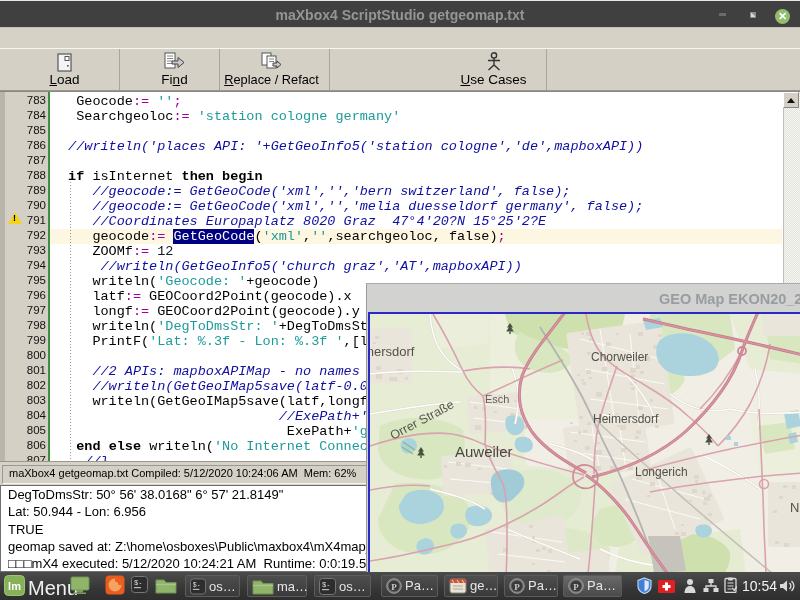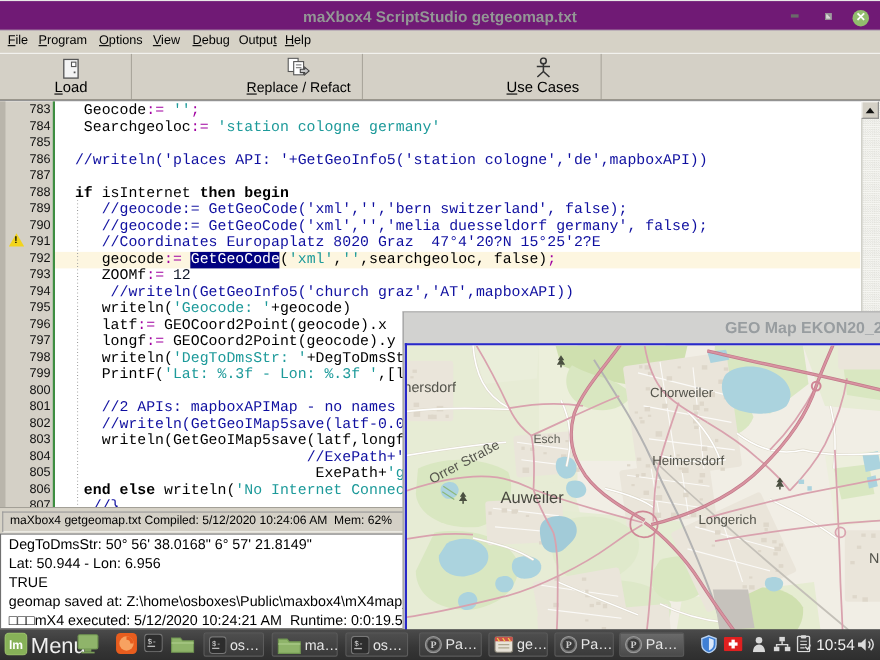--- a/index.html
+++ b/index.html
@@ -1,18 +1,18 @@
 <!DOCTYPE html>
 <html><head><meta charset="utf-8">
 <style>
 *{margin:0;padding:0;box-sizing:border-box}
 html,body{width:800px;height:600px;overflow:hidden}
 #screen{position:relative;width:800px;height:600px;font-family:"Liberation Sans",sans-serif;background:#d6d2c6;overflow:hidden}
 
-#titlebar{position:absolute;left:0;top:0;width:800px;height:28px;background:#701a75;border-top:1px solid #e8e8e6;border-bottom:1px solid #c2c2c0}
+#titlebar{position:absolute;left:0;top:0;width:800px;height:28px;background:#404040;border-top:1px solid #e8e8e6;border-bottom:1px solid #c2c2c0}
 #titlebar .t{position:absolute;left:0;right:0;top:6px;text-align:center;font-size:14px;font-weight:bold;color:#939695}
 #tb-min{position:absolute;right:74px;top:12px;width:7px;height:2.5px;background:#6a6a6a}
 #tb-max{position:absolute;right:44px;top:11px;width:6px;height:6px;border:1px solid #8a8a8a;background:#d9d9d7;overflow:hidden}
 #tb-max:before{content:"";position:absolute;left:2px;top:-2px;width:6px;height:5px;background:#8a8a8a;transform:rotate(45deg)}
 #tb-close{position:absolute;right:10px;top:8px;width:15px;height:15px;border-radius:50%;background:#92bd6d;color:#fff;font-size:11px;font-weight:bold;text-align:center;line-height:15px}
 
 #menubar{position:absolute;left:0;top:28px;width:800px;height:20px;background:#d6d2c6;font-size:11.5px;color:#000}
 #menubar span{position:absolute;top:3px}
 u{text-decoration:underline}
 
@@ -20,21 +20,21 @@
 .tbtn{position:absolute;top:0;height:41px;border-right:1px solid #aaa69c;text-align:center;font-size:13.5px;color:#000;white-space:nowrap}
 .tbtn .ic{display:block;height:20px;margin-top:3px}
 .tbtn .lbl{display:block;margin-top:0px}
 
 #editor{position:absolute;left:0;top:91px;width:800px;height:371px;background:#fff;border-top:1px solid #888;border-bottom:1px solid #9a968c;overflow:hidden}
 #gutter{position:absolute;left:0;top:0;width:50px;height:371px;background:#d4d0c6;border-left:5px solid #b9b5ab;border-right:2px solid #3e8e41}
 #gutter .ln{position:absolute;right:2px;font-size:11.5px;color:#111;width:40px;text-align:right}
 #curline{position:absolute;left:50px;top:137px;width:732px;height:15px;background:#fdf6e0}
 #code{position:absolute;left:0px;top:2px;width:782px;font-family:"Liberation Mono",monospace;font-size:13.5px;line-height:15px;white-space:pre;color:#000}
 #code div{height:15px;padding-left:60px}
-.c{color:#0f0fa0;}
+.c{color:#0f0fa0;font-style:italic}
 .s{color:#1d9a9a}
 .o{color:#a000a0}
 .n{color:#0f172a}
 .k{font-weight:bold}
 .sel{background:#000080;color:#fff}
 #warn{position:absolute;left:3px;top:120px;width:0;height:0;border-left:7px solid transparent;border-right:7px solid transparent;border-bottom:12px solid #f2d41c}
 #warn:after{content:"!";position:absolute;left:-2px;top:1px;font-size:9px;font-weight:bold;color:#000}
 #guide{position:absolute;left:70px;top:90px;width:1px;height:348px;background-image:linear-gradient(#999 1px,transparent 1px);background-size:1px 3px}
 #vscroll{position:absolute;right:0;top:0;width:17px;height:371px;background:#efefe9;background-image:repeating-conic-gradient(#e3e3dd 0 25%,#f6f6f2 0 50%);background-size:2px 2px;border-left:1px solid #c0c0b8}
 #vs-up{position:absolute;right:1px;top:0;width:16px;height:16px;background:#d4d0c6;border:1px solid #888;border-top-color:#fff;border-left-color:#fff}
@@ -55,37 +55,39 @@
 .twin.active{background:linear-gradient(#6a6a6a,#4a4a4a)}
 </style></head>
 <body>
 <div id="screen">
   <div id="titlebar">
       <span class="t">maXbox4 ScriptStudio  getgeomap.txt</span>
     <span id="tb-min"></span>
       <span id="tb-max"></span>
       <span id="tb-close">✕</span>
   </div>
-  <div id="menubar">
-    <span style="left:7px"><u>F</u>ile</span>
-    <span style="left:35px"><u>P</u>rogram</span>
-    <span style="left:90px"><u>O</u>ptions</span>
-    <span style="left:139px"><u>V</u>iew</span>
-    <span style="left:175px"><u>D</u>ebug</span>
-    <span style="left:217px">Outpu<u>t</u></span>
-    <span style="left:259px"><u>H</u>elp</span>
-  </div>
   <div id="toolbar">
     <div class="tbtn" style="left:10px;width:110px">
         <span class="ic"><svg width="15" height="19" viewBox="0 0 15 19" style="margin-top:1px">
             <rect x="1" y="1" width="13" height="17" fill="#f4f4f4" stroke="#555" stroke-width="1.2"></rect>
             <rect x="8" y="3.5" width="4" height="4" fill="#fff" stroke="#555"></rect>
             <rect x="10" y="12" width="1.6" height="1.6" fill="#555"></rect>
           </svg></span>
         <span class="lbl"><u>L</u>oad</span>
+      </div>
+    <div class="tbtn" style="left:120px;width:100px;padding-left:10px">
+        <span class="ic"><svg width="22" height="19" viewBox="0 0 22 19">
+            <rect x="1" y="1" width="10" height="15" fill="#fff" stroke="#555"></rect>
+            <line x1="3" y1="4" x2="9" y2="4" stroke="#888"></line>
+            <line x1="3" y1="6.5" x2="9" y2="6.5" stroke="#888"></line>
+            <line x1="3" y1="9" x2="9" y2="9" stroke="#888"></line>
+            <line x1="3" y1="11.5" x2="9" y2="11.5" stroke="#888"></line>
+            <path d="M8 9 L14 9 L14 5.5 L20 10.5 L14 15.5 L14 12 L8 12 Z" fill="#c9c9c9" stroke="#444"></path>
+          </svg></span>
+        <span class="lbl">Fi<u>n</u>d</span>
       </div>
     <div class="tbtn" style="left:220px;width:110px;padding-right:6px">
         <span class="ic"><svg width="22" height="19" viewBox="0 0 22 19">
             <rect x="1" y="1" width="9" height="12" fill="#fff" stroke="#555"></rect>
             <rect x="6" y="4" width="9" height="12" fill="#fff" stroke="#555"></rect>
             <line x1="8" y1="7" x2="13" y2="7" stroke="#888"></line>
             <line x1="8" y1="9.5" x2="13" y2="9.5" stroke="#888"></line>
             <path d="M12 11 L16 11 L16 9 L20 12.5 L16 16 L16 14 L12 14 Z" fill="#c9c9c9" stroke="#444"></path>
           </svg></span>
         <span class="lbl" style="font-size:12.8px"><u>R</u>eplace / Refact</span>

